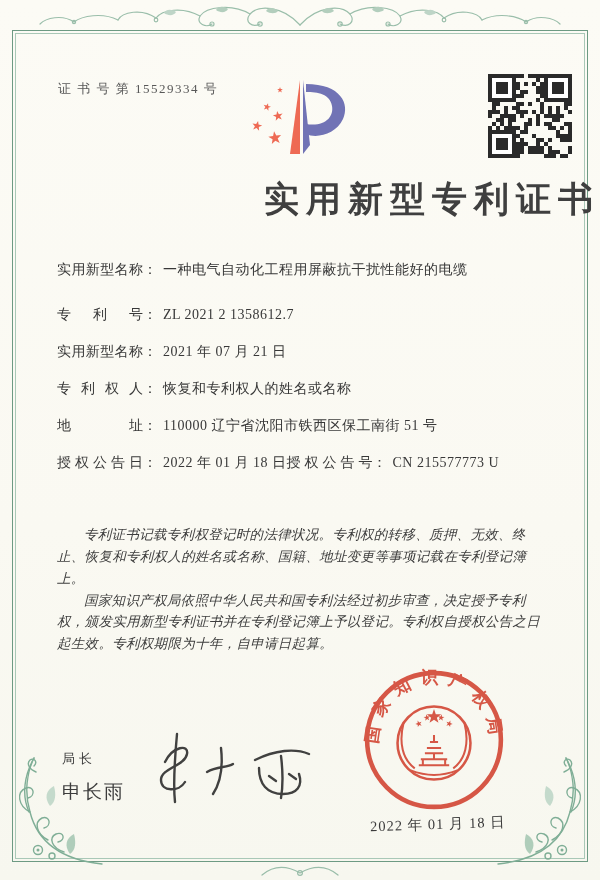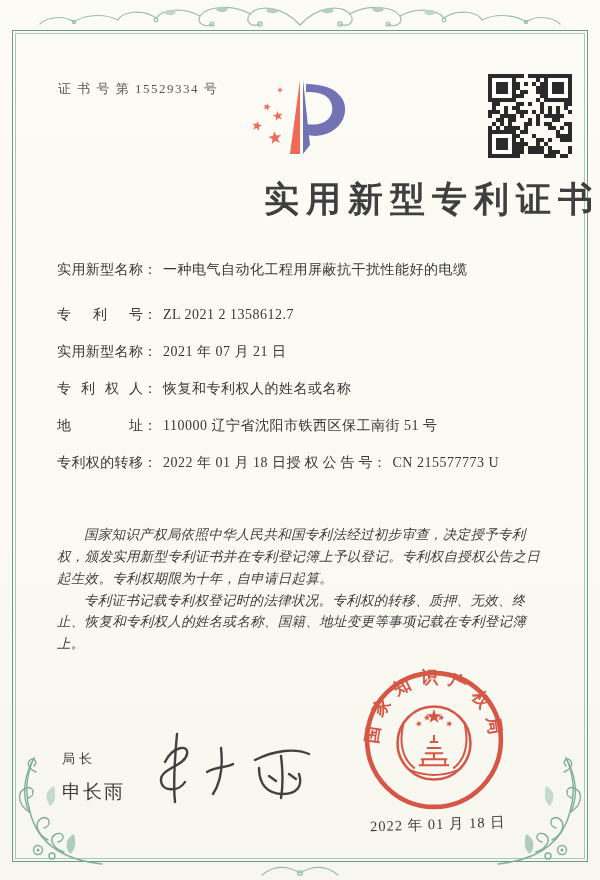--- a/index.html
+++ b/index.html
@@ -294,27 +294,27 @@
     <div class="row">
       <span class="flabel">实用新型名称</span><span class="colon">：</span><span class="fvalue">2021 年 07 月 21 日</span>
     </div>
     <div class="row">
       <span class="flabel">专利权人</span><span class="colon">：</span><span class="fvalue">恢复和专利权人的姓名或名称</span>
     </div>
     <div class="row">
       <span class="flabel">地址</span><span class="colon">：</span><span class="fvalue">110000 辽宁省沈阳市铁西区保工南街 51 号</span>
     </div>
     <div class="row">
-      <span class="flabel">专利权的转移</span><span class="colon">：</span><span class="fvalue">2022 年 01 月 18 日</span><span class="grant-pair"><span class="flabel">授权公告号</span><span class="colon">：</span><span class="fvalue">CN 215577773 U</span></span>
+      <span class="flabel">授权公告日</span><span class="colon">：</span><span class="fvalue">2022 年 01 月 18 日</span><span class="grant-pair"><span class="flabel">授权公告号</span><span class="colon">：</span><span class="fvalue">CN 215577773 U</span></span>
     </div>
   </div>
 
   <div class="paras">
+    <p>专利证书记载专利权登记时的法律状况。专利权的转移、质押、无效、终止、恢复和专利权人的姓名或名称、国籍、地址变更等事项记载在专利登记簿上。</p>
     <p>国家知识产权局依照中华人民共和国专利法经过初步审查，决定授予专利权，颁发实用新型专利证书并在专利登记簿上予以登记。专利权自授权公告之日起生效。专利权期限为十年，自申请日起算。</p>
-    <p>专利证书记载专利权登记时的法律状况。专利权的转移、质押、无效、终止、恢复和专利权人的姓名或名称、国籍、地址变更等事项记载在专利登记簿上。</p>
   </div>
 
   <div class="signer-role">局长</div>
   <div class="signer-name">申长雨</div>
   <svg class="signature" viewBox="0 0 190 85">
     <g stroke="#2e2e2e" stroke-width="2.4" fill="none" stroke-linecap="round" opacity="0.9">
       <path d="M30,40 C38,24 54,22 52,32 C50,44 26,46 26,58 C26,70 44,70 50,60"></path>
       <path d="M42,12 C40,34 38,62 40,80"></path>
       <path d="M86,26 C88,44 86,60 78,72"></path>
       <path d="M72,50 C82,44 92,46 98,42"></path>

